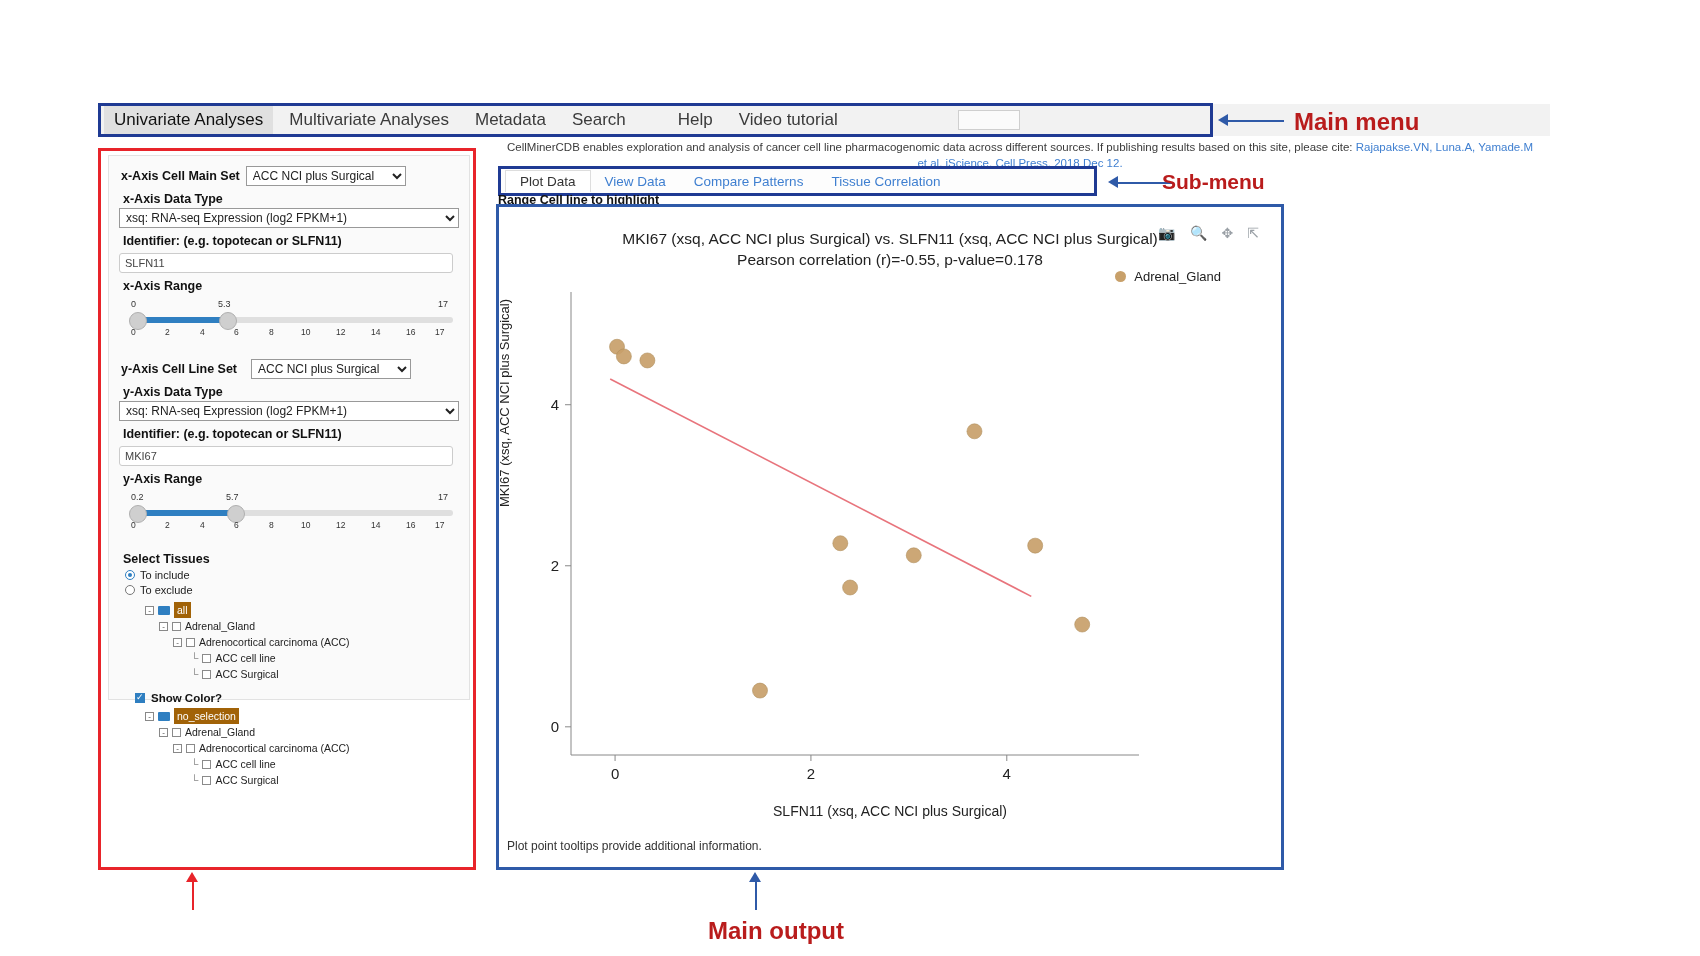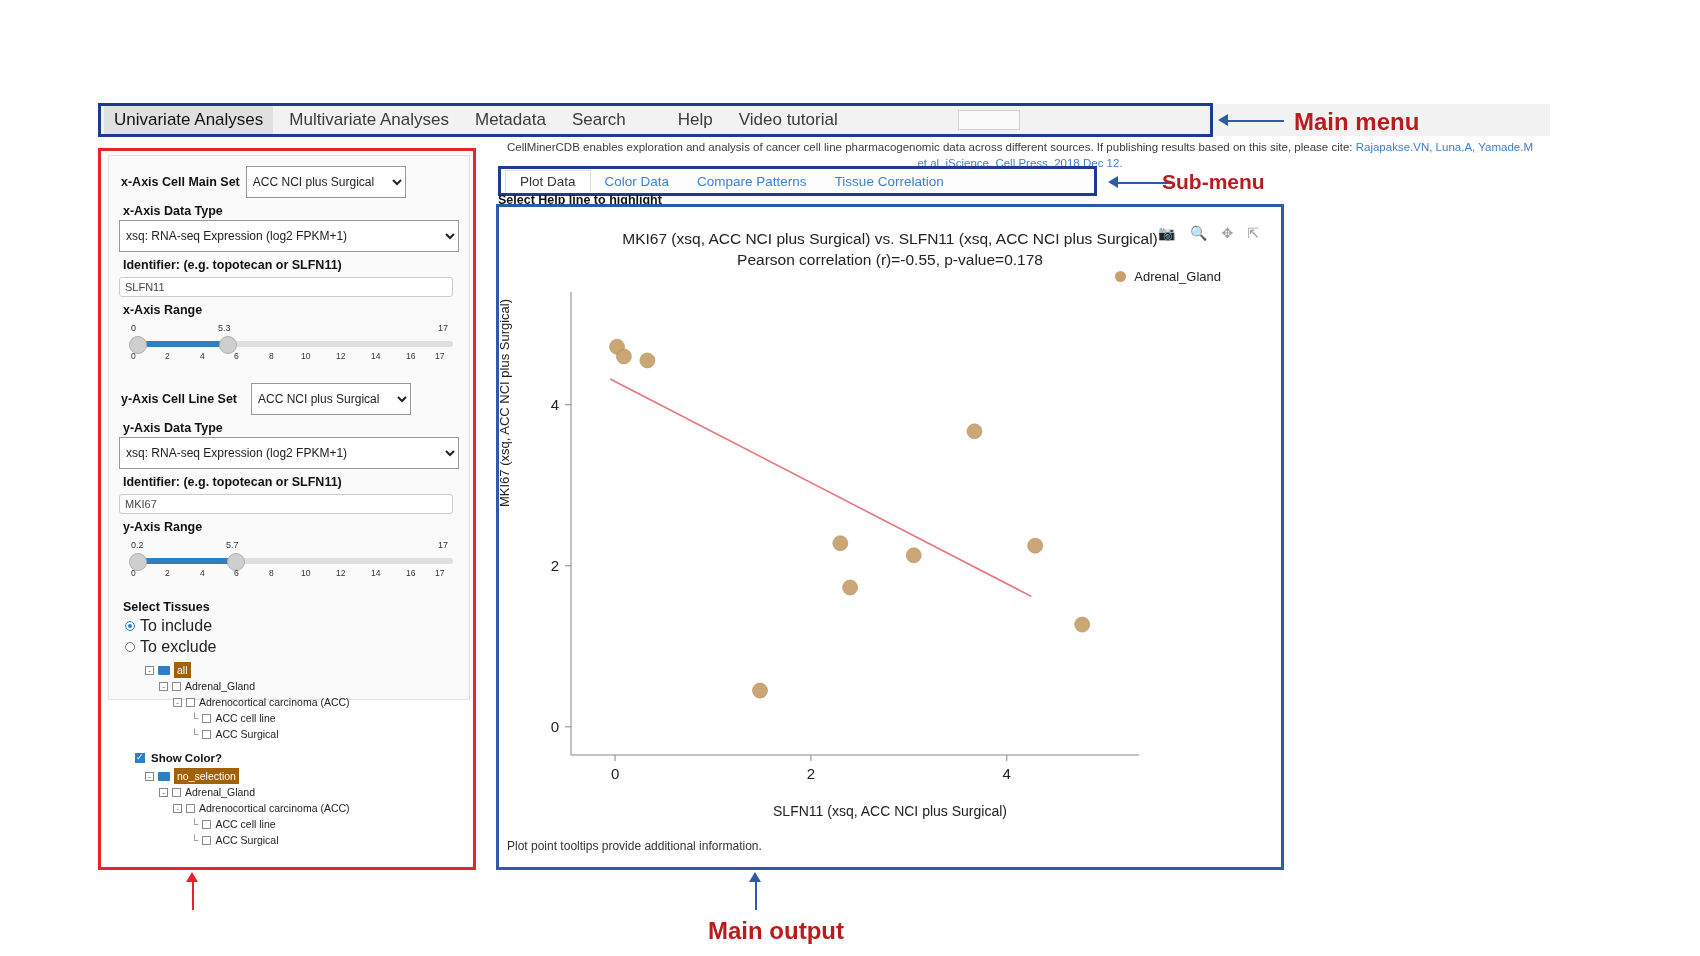--- a/index.html
+++ b/index.html
@@ -138,21 +138,21 @@
   }
   .row-inline {
     display: flex;
     align-items: center;
     gap: 6px;
     margin-top: 2px;
   }
   select.sel {
     font-family: "Liberation Sans", sans-serif;
     font-size: 12px;
-    height: 32px;
+    height: 20px;
     border: 1px solid #999;
     background: #fff;
     color: #222;
     padding: 0 2px;
   }
   select.sel-wide {
     width: 340px;
   }
   select.sel-set { width: 160px; }
   input.txt {
@@ -220,21 +220,21 @@
   .radio {
     width: 10px; height: 10px; border-radius: 50%;
     border: 1px solid #777; background: #fff; box-sizing: border-box;
     display: inline-block; position: relative;
   }
   .radio.on { border-color: #2f7fc1; }
   .radio.on:after {
     content: ""; position: absolute; left: 2px; top: 2px;
     width: 4px; height: 4px; border-radius: 50%; background: #2f7fc1;
   }
-  .radio-lbl { font-size: 16px; color: #222; }
+  .radio-lbl { font-size: 11px; color: #222; }
   .tree { margin-top: 6px; margin-left: 10px; font-size: 10.5px; color: #222; }
   .tnode { display: flex; align-items: center; gap: 4px; line-height: 16px; }
   .tbox {
     width: 9px; height: 9px; border: 1px solid #888; background: #fff;
     font-size: 8px; line-height: 8px; text-align: center; color: #444;
     box-sizing: border-box;
   }
   .tcheck {
     width: 9px; height: 9px; border: 1px solid #8a8a8a; background: #fff;
     box-sizing: border-box; display: inline-block;
@@ -418,21 +418,21 @@
   <div class="menubar-outline"></div>
 
   <div class="cite">
     <span>CellMinerCDB enables exploration and analysis of cancer cell line pharmacogenomic data across different sources. If publishing results based on this site, please cite:</span>
     <span style="color:#3f7fd0;">Rajapakse.VN, Luna.A, Yamade.M</span><br>
     <span style="color:#3f7fd0;">et al. iScience, Cell Press. 2018 Dec 12.</span>
   </div>
 
   <div class="submenu">
     <div class="submenu-item active">Plot Data</div>
-    <div class="submenu-item">Color Data</div>
+    <div class="submenu-item">View Data</div>
     <div class="submenu-item">Compare Patterns</div>
     <div class="submenu-item">Tissue Correlation</div>
   </div>
   <div class="submenu-outline"></div>
 
   <div class="sidebar-outline"></div>
   <div class="sidebar">
 
     
     <div class="row-inline">
@@ -575,21 +575,21 @@
       </div>
       <div class="tnode" style="margin-left:62px;">
         <span style="color:#888;">└</span>
         <span class="tcheck"></span>
         <span>ACC Surgical</span>
       </div>
     </div>
 
   </div>
 
-  <div class="highlight-label">Select Help line to highlight</div>
+  <div class="highlight-label">Range Cell line to highlight</div>
   <input class="highlight-input" type="text" value="" style="">
 
   <div class="main-outline"></div>
   <div class="main-panel">
 
     <div class="plot-tools">
       <span>📷</span>
       <span>🔍</span>
       <span>✥</span>
       <span>⇱</span>

